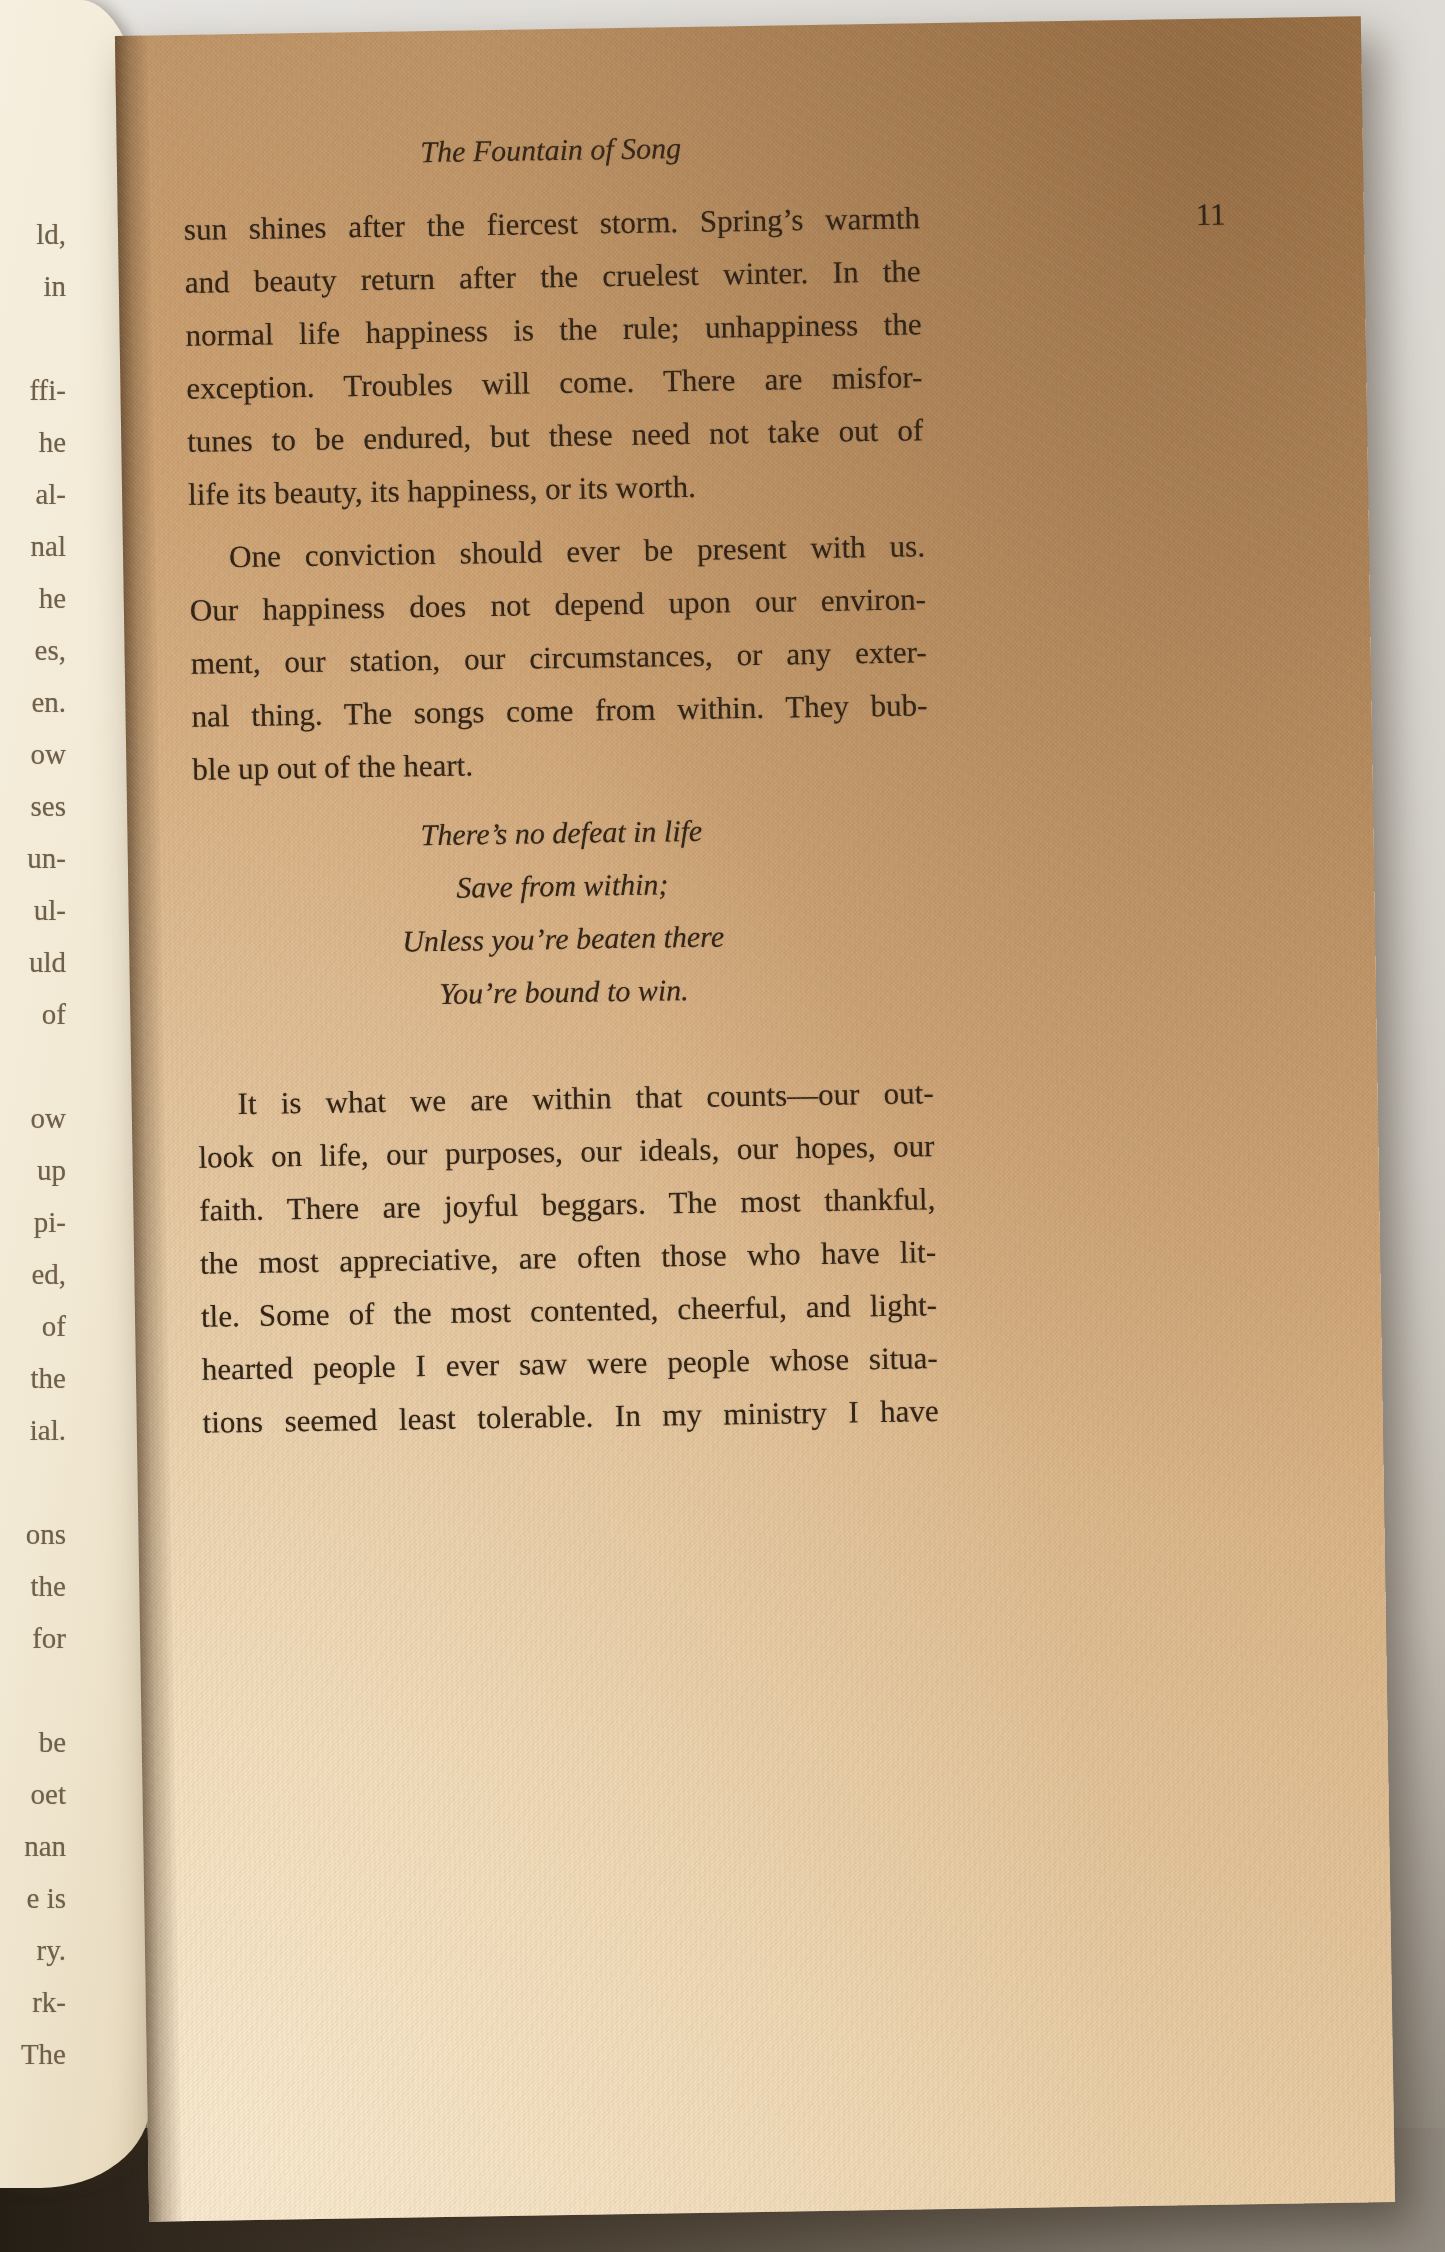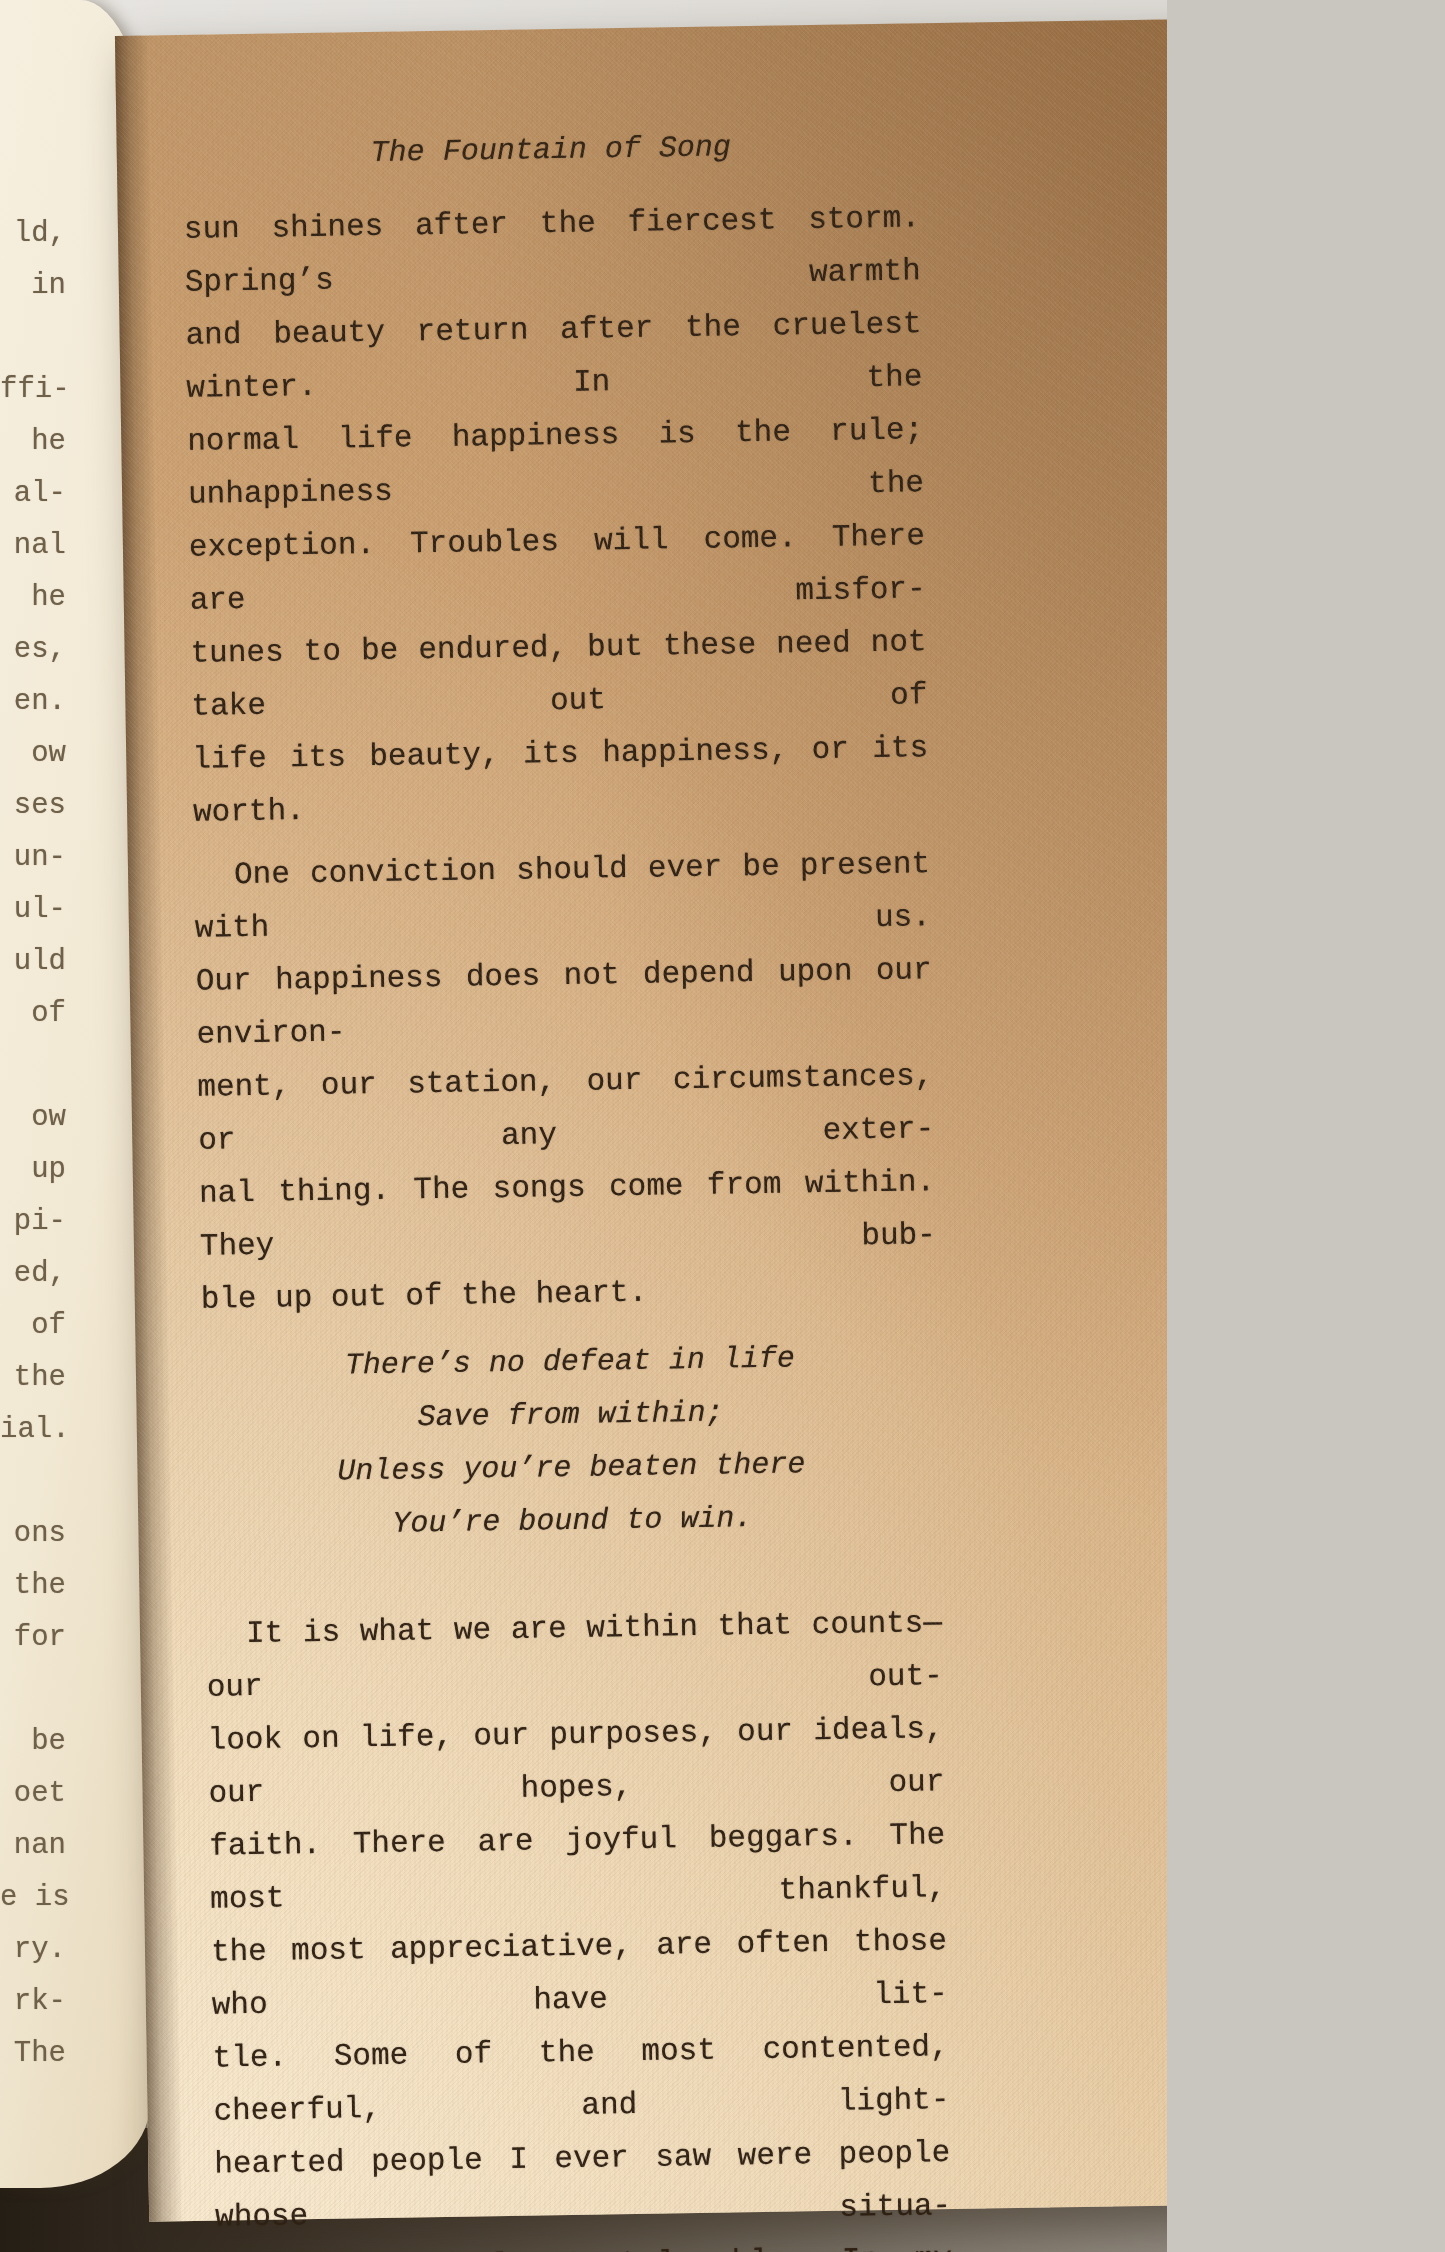--- a/index.html
+++ b/index.html
@@ -1,20 +1,20 @@
 <!DOCTYPE html>
 <html><head>
 <meta charset="utf-8">
 <style>
   html,body{margin:0;padding:0;background:#c9c5bf;}
   .scene{
     position:relative;
-    width:1167px;height:2252px;
+    width:1445px;height:2252px;
     overflow:hidden;
-    font-family:Liberation Mono, monospace;
+    font-family:Liberation Serif, serif;
   }
   .backdrop{
     position:absolute;inset:0;
     background:
       linear-gradient(115deg, rgba(255,255,255,0.25) 0%, rgba(255,255,255,0) 40%),
       linear-gradient(180deg,#dedbd6 0%,#d9d6d0 28%,#d2cec7 52%,#c2bcb3 72%,#a29b91 88%,#8a itself 100%);
     background:
       linear-gradient(115deg, rgba(255,255,255,0.28) 0%, rgba(255,255,255,0) 42%),
       linear-gradient(180deg,#dedbd6 0%,#d9d6d0 28%,#d2cec7 52%,#c2bcb3 72%,#a29b91 88%,#8a8378 100%);
   }

